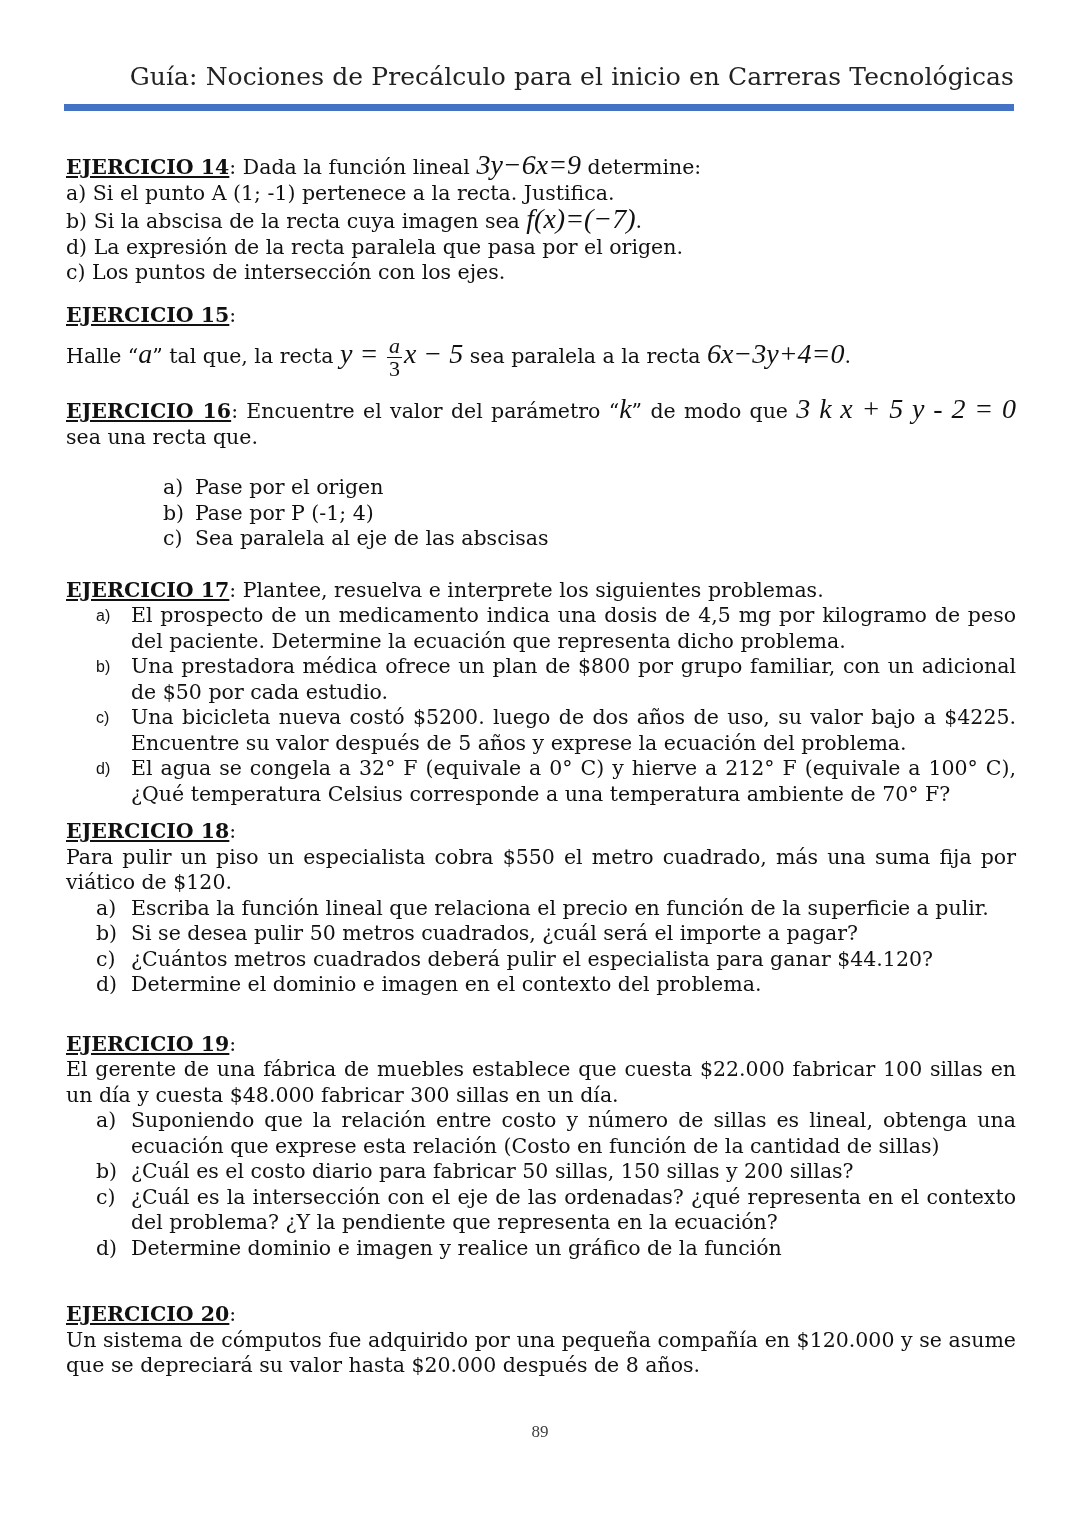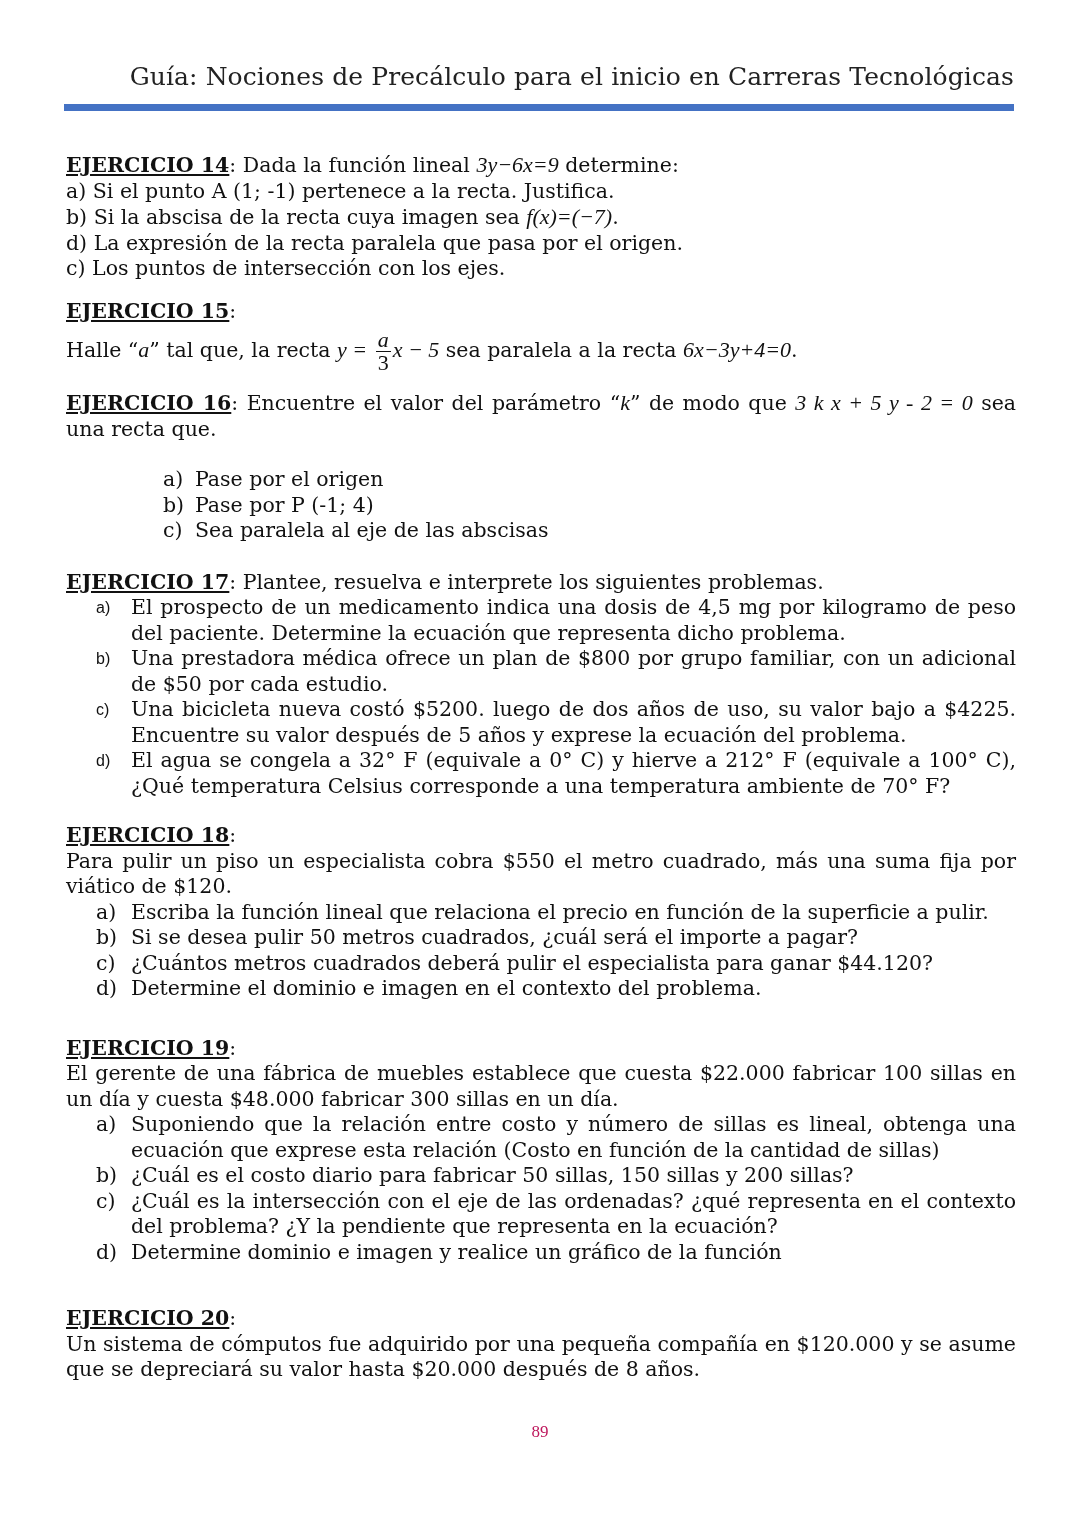--- a/index.html
+++ b/index.html
@@ -17,37 +17,37 @@
       position: absolute; left: 64px; top: 104px; width: 950px; height: 7px;
       background: #4472c4;
     }
     .content {
       position: absolute; left: 66px; top: 152px; width: 950px;
       font-size: 20.5px; line-height: 25.5px;
     }
     .ex-title { font-weight: bold; text-decoration: underline; font-family: "DejaVu Serif", serif; }
     p { margin: 0; }
     .justify { text-align: justify; text-align-last: left; }
-    .math { font-family: "Liberation Serif", "DejaVu Serif", serif; font-style: italic; font-size: 22px; }
+    .math { font-family: "Liberation Serif", "DejaVu Serif", serif; font-style: italic; font-size: 28px; }
     .frac { display: inline-flex; flex-direction: column; align-items: center; vertical-align: middle; font-family: "Liberation Serif", serif; font-size: 22px; line-height: 22px; margin: 0 2px; }
     .frac .num { font-style: italic; border-bottom: 1.4px solid #111; padding: 0 2px; }
     .frac .den { padding: 0 2px; }
     .list { margin: 0; padding: 0; list-style: none; }
     .list li { display: flex; }
     .list .mk { flex: 0 0 auto; }
     .list .tx { flex: 1 1 auto; }
     .indent16 { padding-left: 97px; }
     .indent16 .mk { width: 32px; }
     .sub17 { padding-left: 30px; }
     .sub17 .mk { width: 35px; font-family: "Liberation Sans", sans-serif; font-size: 16px; }
     .sub18 { padding-left: 30px; }
     .sub18 .mk { width: 35px; }
     .page-number {
       position: absolute; top: 1422px; left: 0; width: 1080px; text-align: center;
-      font-family: "Liberation Serif", serif; font-size: 17px; color: #be185d;
+      font-family: "Liberation Serif", serif; font-size: 17px; color: #404040;
     }
   </style>
 </head>
 <body>
 
 <div class="page-header">Guía: Nociones de Precálculo para el inicio en Carreras Tecnológicas</div>
 <div class="header-rule"></div>
 
 <div class="content">
 
@@ -108,21 +108,21 @@
           <span class="mk">c)</span>
           <span class="tx justify">Una bicicleta nueva costó $5200. luego de dos años de uso, su valor bajo a $4225. Encuentre su valor después de 5 años y exprese la ecuación del problema.</span>
         </li>
       <li>
           <span class="mk">d)</span>
           <span class="tx justify">El agua se congela a 32° F (equivale a 0° C) y hierve a 212° F (equivale a 100° C), ¿Qué temperatura Celsius corresponde a una temperatura ambiente de 70° F?</span>
         </li>
     </ul>
   </section>
 
-  <section style="margin-top:24px;">
+  <section style="margin-top:12px;">
     <p><span class="ex-title">EJERCICIO 18</span><span>:</span></p>
     <p class="justify"> Para pulir un piso un especialista cobra $550 el metro cuadrado, más una suma fija por viático de $120.</p>
     <ul class="list sub18">
       <li>
           <span class="mk">a)</span>
           <span class="tx">Escriba la función lineal que relaciona el precio en función de la superficie a pulir.</span>
         </li>
       <li>
           <span class="mk">b)</span>
           <span class="tx">Si se desea pulir 50 metros cuadrados, ¿cuál será el importe a pagar?</span>

